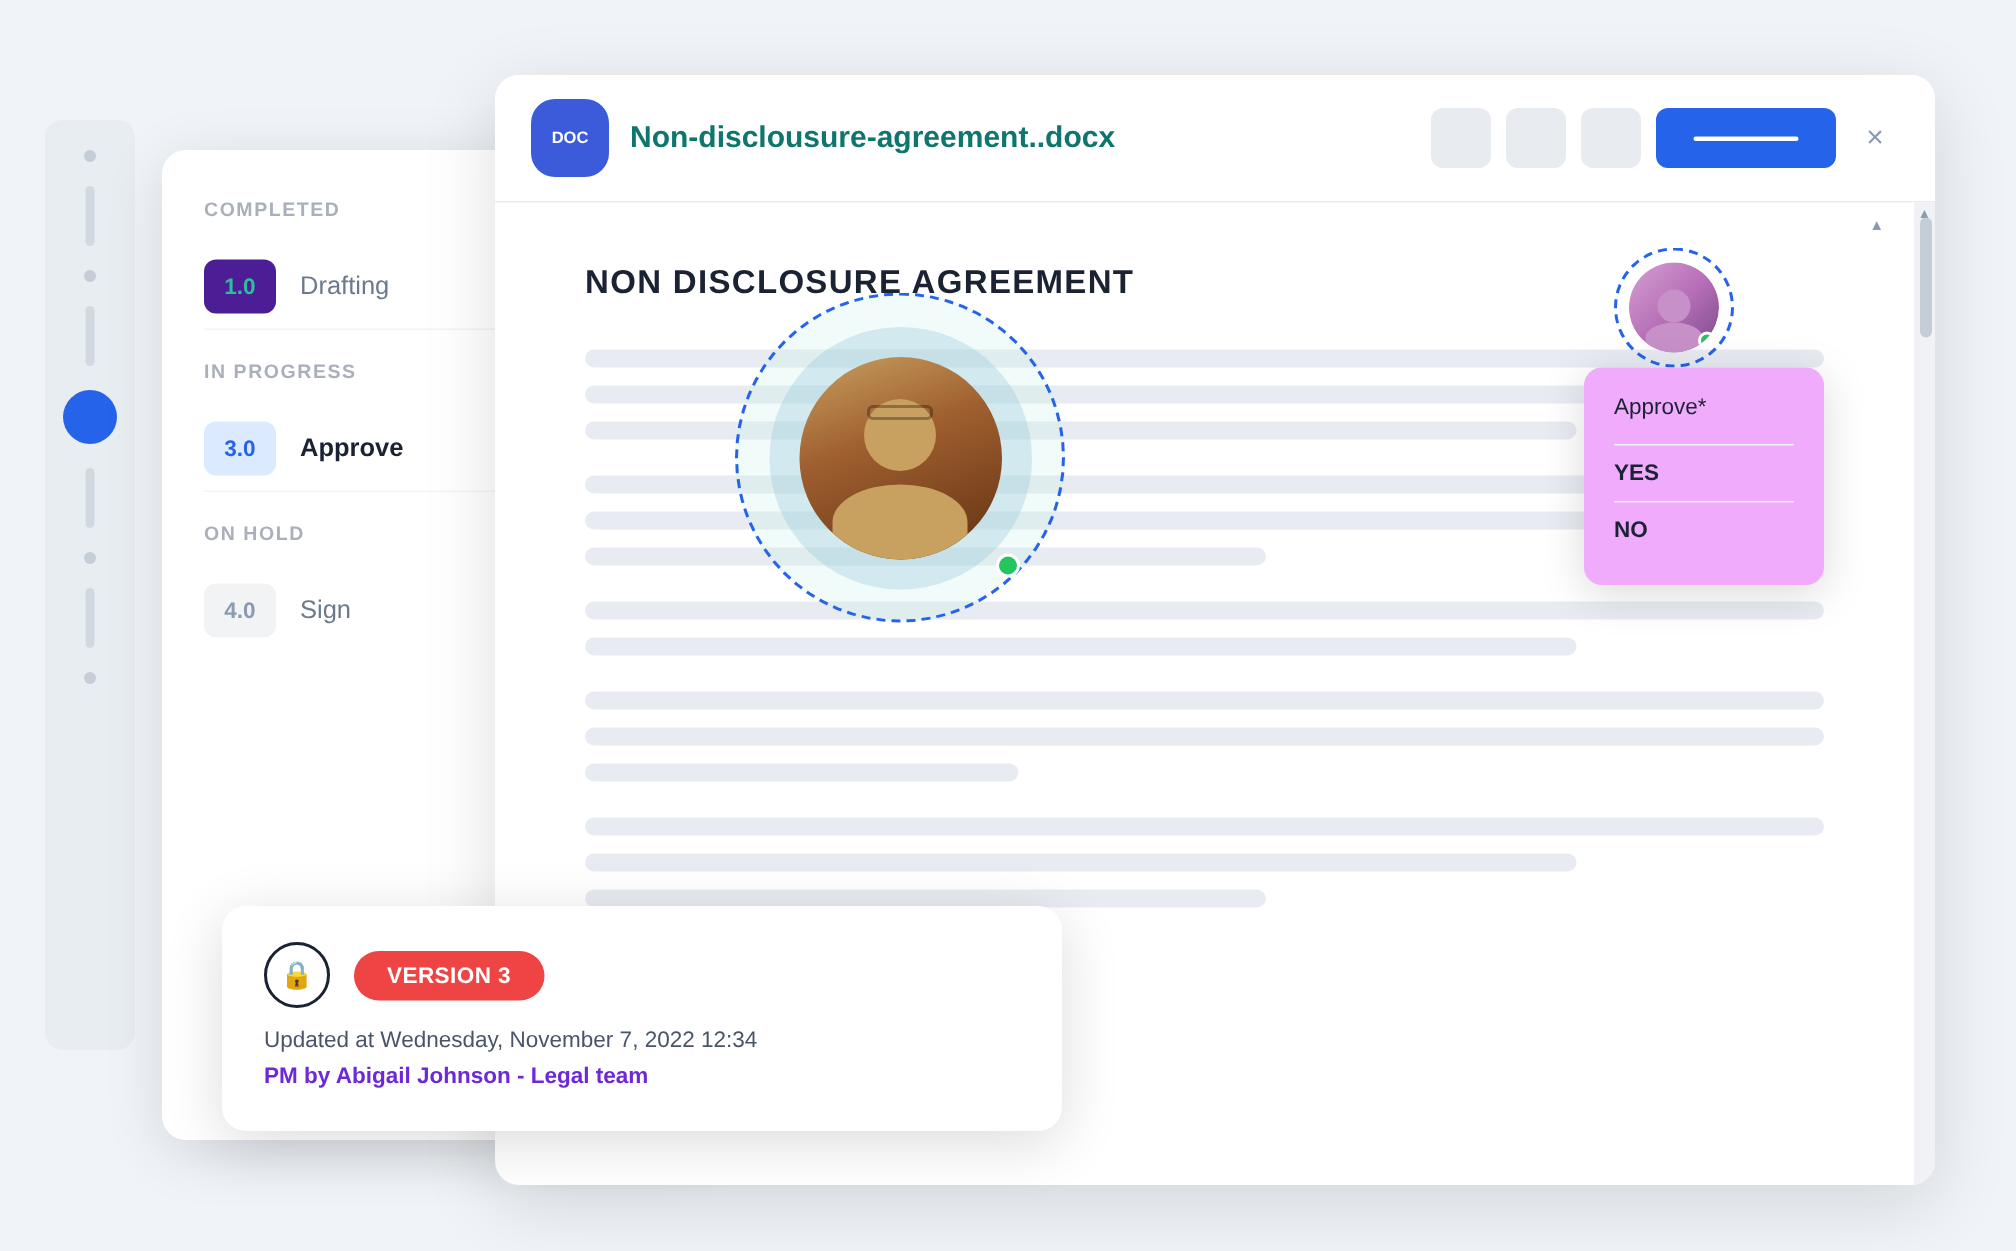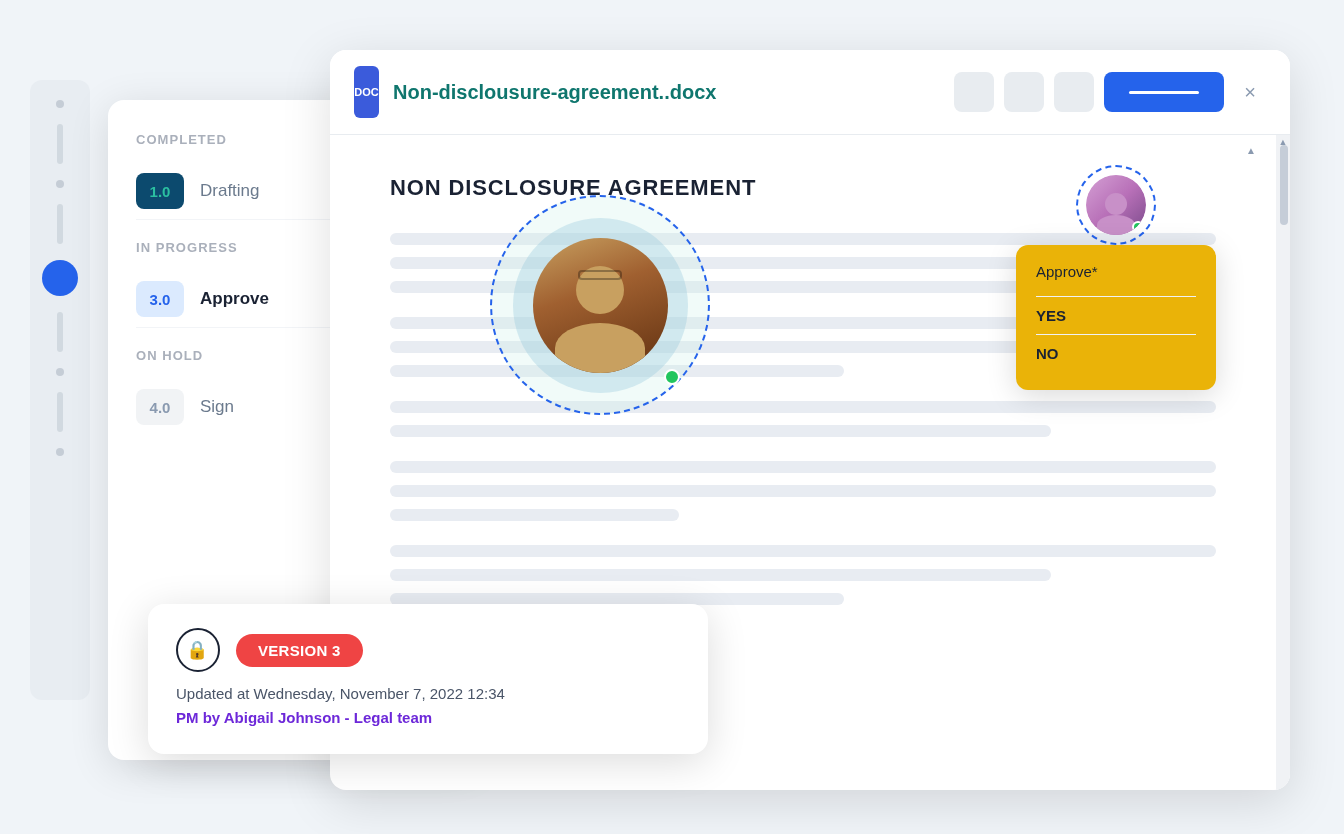--- a/index.html
+++ b/index.html
@@ -86,21 +86,21 @@
       min-width: 48px;
       height: 36px;
       border-radius: 8px;
       display: flex;
       align-items: center;
       justify-content: center;
       font-size: 15px;
       font-weight: 700;
     }
     .step-badge.completed {
-      background: #0c4a6e;
+      background: #4c1d95;
       color: #2bbfa0;
     }
     .step-badge.in-progress {
       background: #dbeafe;
       color: #2563eb;
     }
     .step-badge.on-hold {
       background: #f1f3f5;
       color: #8a9ab0;
     }
@@ -135,24 +135,24 @@
     
     .doc-header {
       display: flex;
       align-items: center;
       padding: 16px 24px;
       border-bottom: 1px solid #e8ecf0;
       background: white;
       gap: 14px;
     }
     .doc-icon {
-      width: 25px;
+      width: 52px;
       height: 52px;
       background: #3b5bdb;
-      border-radius: 6px;
+      border-radius: 16px;
       display: flex;
       align-items: center;
       justify-content: center;
       font-size: 11px;
       font-weight: 700;
       color: white;
       flex-shrink: 0;
     }
     .doc-title {
       font-size: 20px;
@@ -261,22 +261,22 @@
 
     .doc-lines-group {
       margin-bottom: 24px;
     }
 
     
     .approval-popup {
       position: absolute;
       right: 60px;
       top: 110px;
-      width: 200px;
-      background: #eab308;
+      width: 160px;
+      background: #f0abfc;
       border-radius: 12px;
       box-shadow: 0 6px 30px rgba(0,0,0,0.15);
       padding: 18px 20px;
       z-index: 10;
     }
     .approval-popup-label {
       font-size: 15px;
       color: #1a2233;
       margin-bottom: 16px;
     }

